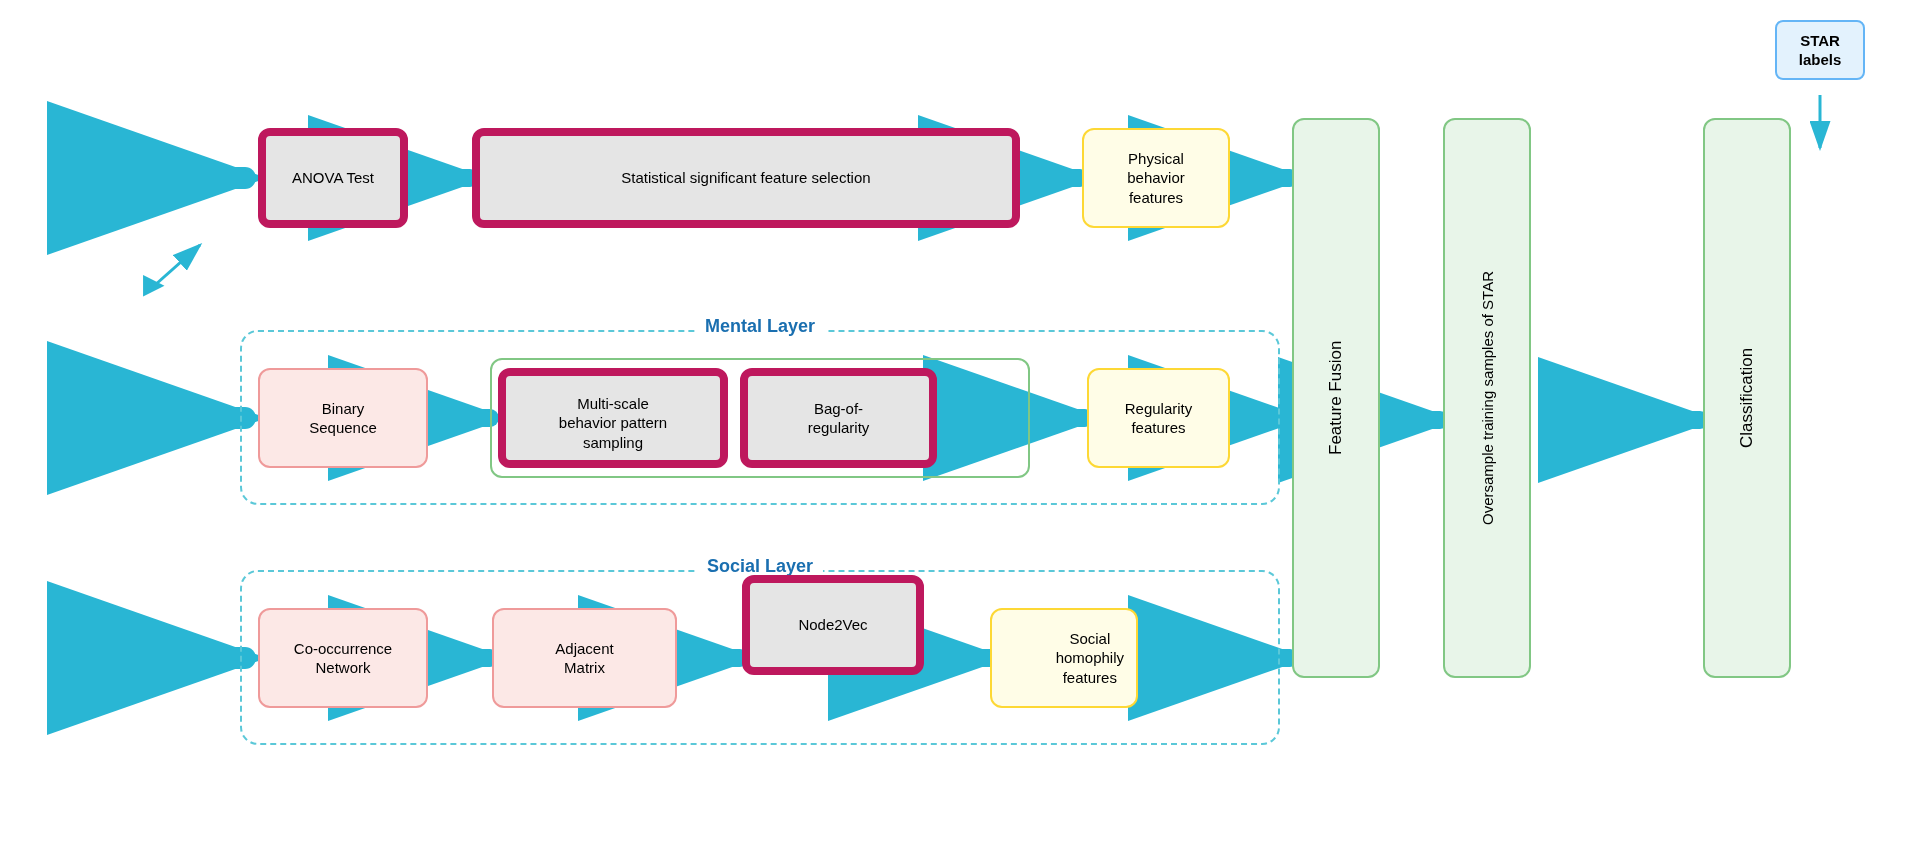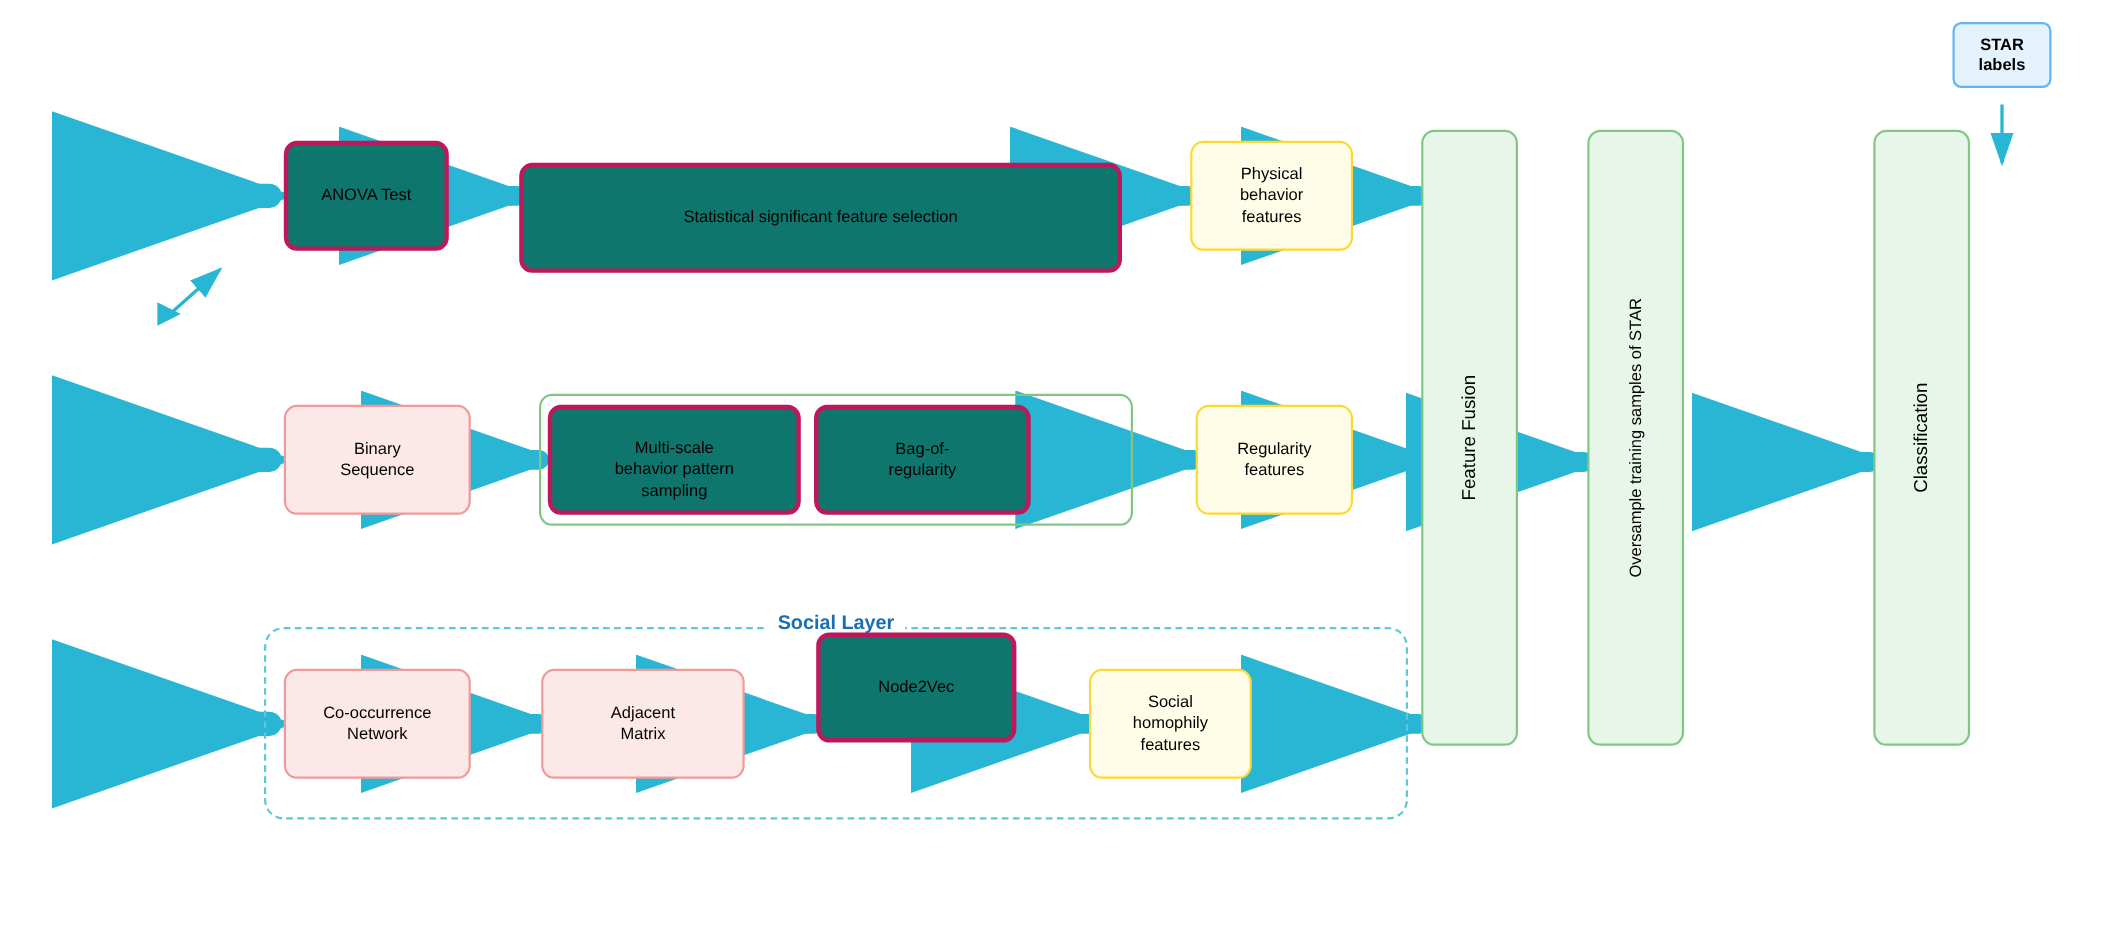--- a/index.html
+++ b/index.html
@@ -47,22 +47,22 @@
       display: flex;
       align-items: center;
       justify-content: center;
       text-align: center;
       font-size: 15px;
       line-height: 1.3;
       padding: 8px 12px;
     }
 
     .node-green-light {
-      background: #0f766e;
-      border: 4px solid #be185d;
+      background: #e5e5e5;
+      border: 8px solid #be185d;
     }
     .node-salmon {
       background: #fce8e6;
       border: 2px solid #ef9a9a;
     }
     .node-yellow-outline {
       background: #fffde7;
       border: 2px solid #fdd835;
     }
 
@@ -167,30 +167,33 @@
   <div class="star-box" style="left:1775px; top:20px; width:90px; height:60px;">
     <span style="white-space:pre-line;">STAR
 labels</span>
   </div>
 
 
   <div class="node node-green-light" style="left:258px; top:128px; width:150px; height:100px;">
     <span>ANOVA Test</span>
   </div>
 
-  <div class="node node-green-light" style="left:472px; top:128px; width:548px; height:100px;margin-top:20px;">
+  <div class="node node-green-light" style="left:472px; top:128px; width:548px; height:100px;">
     <span>Statistical significant feature selection</span>
   </div>
 
   <div class="node node-yellow-outline" style="left:1082px; top:128px; width:148px; height:100px;">
     <span style="white-space:pre-line;">Physical
 behavior
 features</span>
   </div>
 
+  <div class="layer-box" style="left:240px; top:330px; width:1040px; height:175px;">
+    <span class="layer-title">Mental Layer</span>
+  </div>
 
   <div class="inner-green-box" style="left:490px; top:358px; width:540px; height:120px;">
   </div>
 
   <div class="node node-salmon" style="left:258px; top:368px; width:170px; height:100px;">
     <span style="white-space:pre-line;">Binary
 Sequence</span>
   </div>
 
   <div class="node node-green-light" style="left:498px; top:368px; width:230px; height:100px;align-items:flex-end;">
@@ -220,21 +223,21 @@
 
   <div class="node node-salmon" style="left:258px; top:608px; width:170px; height:100px;">
     <span style="white-space:pre-line;">Co-occurrence
 Network</span>
   </div>
 
   <div class="node node-green-light" style="left:742px; top:575px; width:182px; height:100px;justify-content:center;">
     <span>Node2Vec</span>
   </div>
 
-  <div class="node node-yellow-outline" style="left:990px; top:608px; width:148px; height:100px;">
+  <div class="node node-yellow-outline" style="left:990px; top:608px; width:148px; height:100px;justify-content:flex-end;">
     <span style="white-space:pre-line;">Social
 homophily
 features</span>
   </div>
 
   <div class="tall-box node-green-light" style="left:1292px; top:118px; width:88px; height:560px; font-size:17px; font-weight:normal; background:#e8f5e9; border:2px solid #81c784; border-radius:12px;">
     <span>Feature Fusion</span>
   </div>
 
   <div class="tall-box node-green-light" style="left:1443px; top:118px; width:88px; height:560px; font-size:15px; background:#e8f5e9; border:2px solid #81c784; border-radius:12px;">

